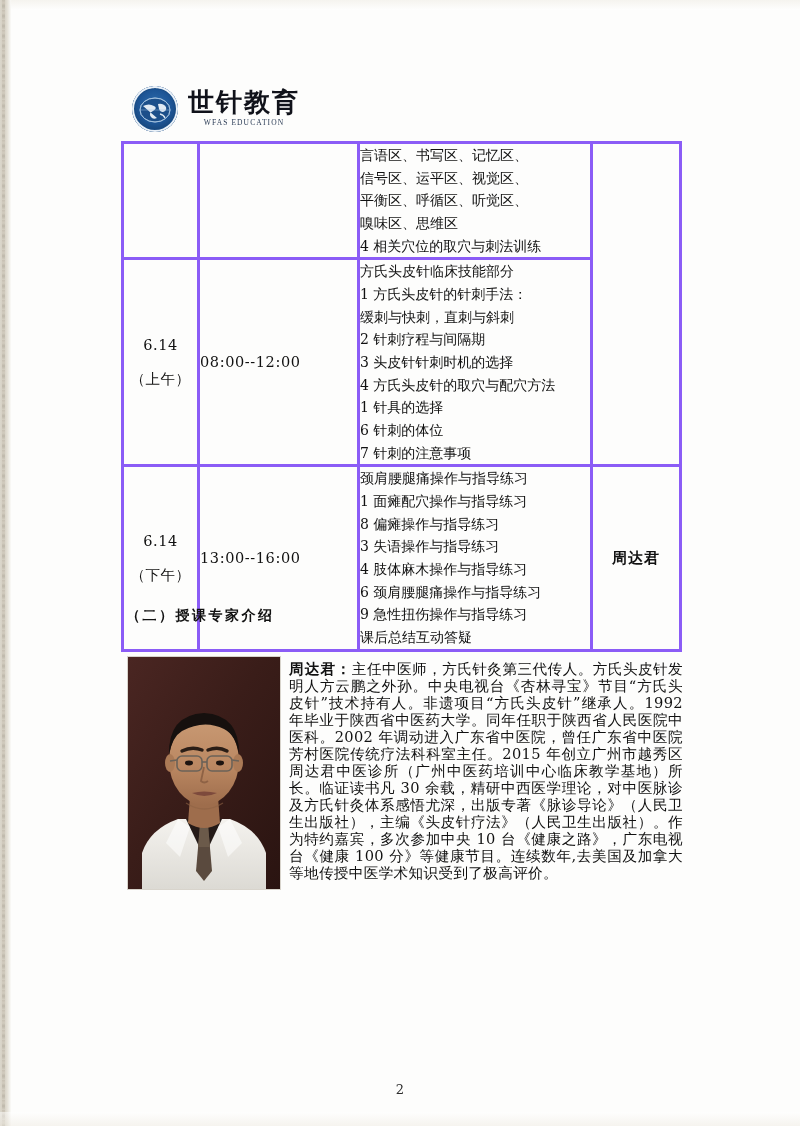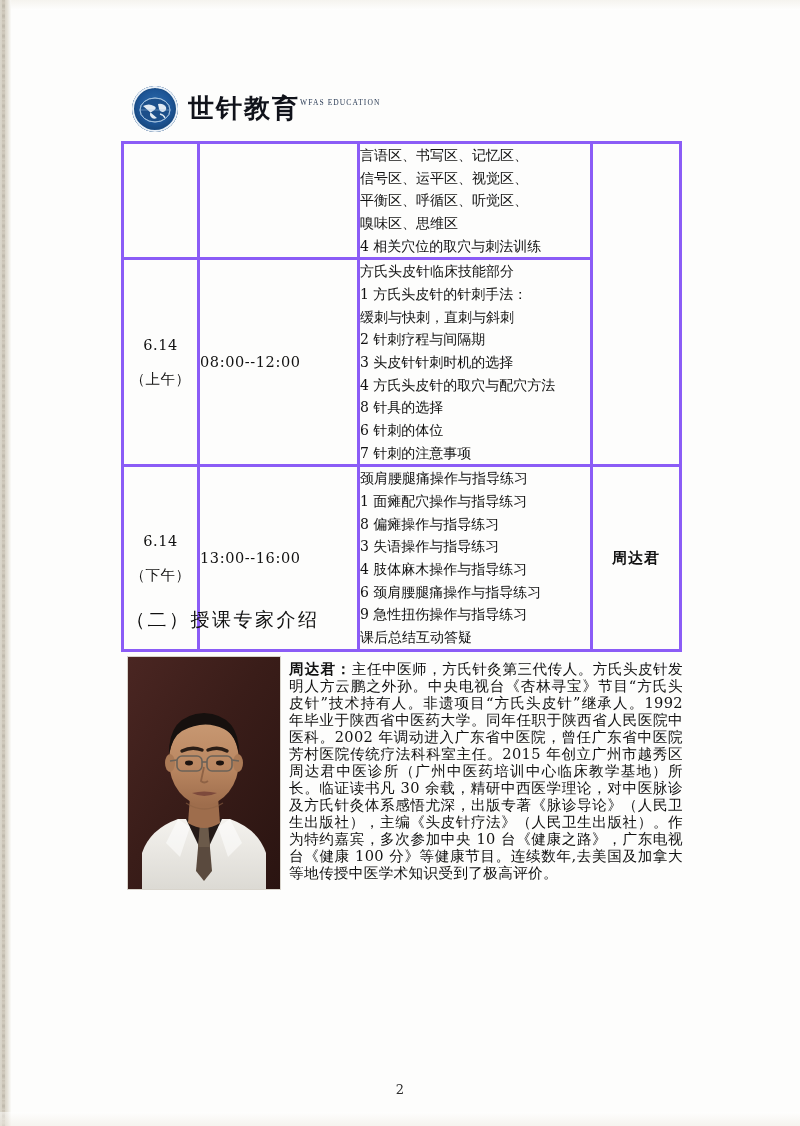--- a/index.html
+++ b/index.html
@@ -69,21 +69,21 @@
     left: 7px; top: 11px;
     width: 32px; height: 26px;
   }
   #logo-mark .ring-text {
     position:absolute; inset:0;
     border-radius:50%;
     border-top: 2px dotted rgba(235,242,250,.75);
   }
   #logo-text-block {
     display: flex;
-    flex-direction: row;
+    flex-direction: column;
     line-height: 1;
     padding-bottom: 2px;
     justify-content: space-between;
   }
   #logo-cn {
     font-family: "DejaVu Serif", "Liberation Serif", serif;
     font-weight: 700;
     font-size: 26px;
     letter-spacing: 2px;
     color: #10121a;
@@ -144,22 +144,22 @@
     font-size: 15px;
     font-weight: 700;
     letter-spacing: 1px;
   }
 
   
   #section-heading {
     position: absolute;
     left: 126px;
     top: 607px;
-    font-size: 19px;
-    font-weight: 400;
+    font-size: 14px;
+    font-weight: 700;
     letter-spacing: 2.5px;
   }
 
   
   #bio-photo {
     position: absolute;
     left: 128px;
     top: 657px;
     width: 152px;
     height: 232px;
@@ -254,21 +254,21 @@
           <span class="d-part">（上午）</span>
         </td>
         <td class="cell-time">08:00--12:00</td>
         <td class="cell-topic">
           <span class="tline">方氏头皮针临床技能部分</span>
           <span class="tline">1 方氏头皮针的针刺手法：</span>
           <span class="tline">缓刺与快刺，直刺与斜刺</span>
           <span class="tline">2 针刺疗程与间隔期</span>
           <span class="tline">3 头皮针针刺时机的选择</span>
           <span class="tline">4 方氏头皮针的取穴与配穴方法</span>
-          <span class="tline">8 针具的选择</span>
+          <span class="tline">1 针具的选择</span>
           <span class="tline">6 针刺的体位</span>
           <span class="tline">7 针刺的注意事项</span>
         </td>
       </tr>
 
       <tr>
         <td class="cell-date">
           <span class="d-num">6.14</span>
           <span class="d-part">（下午）</span>
         </td>

